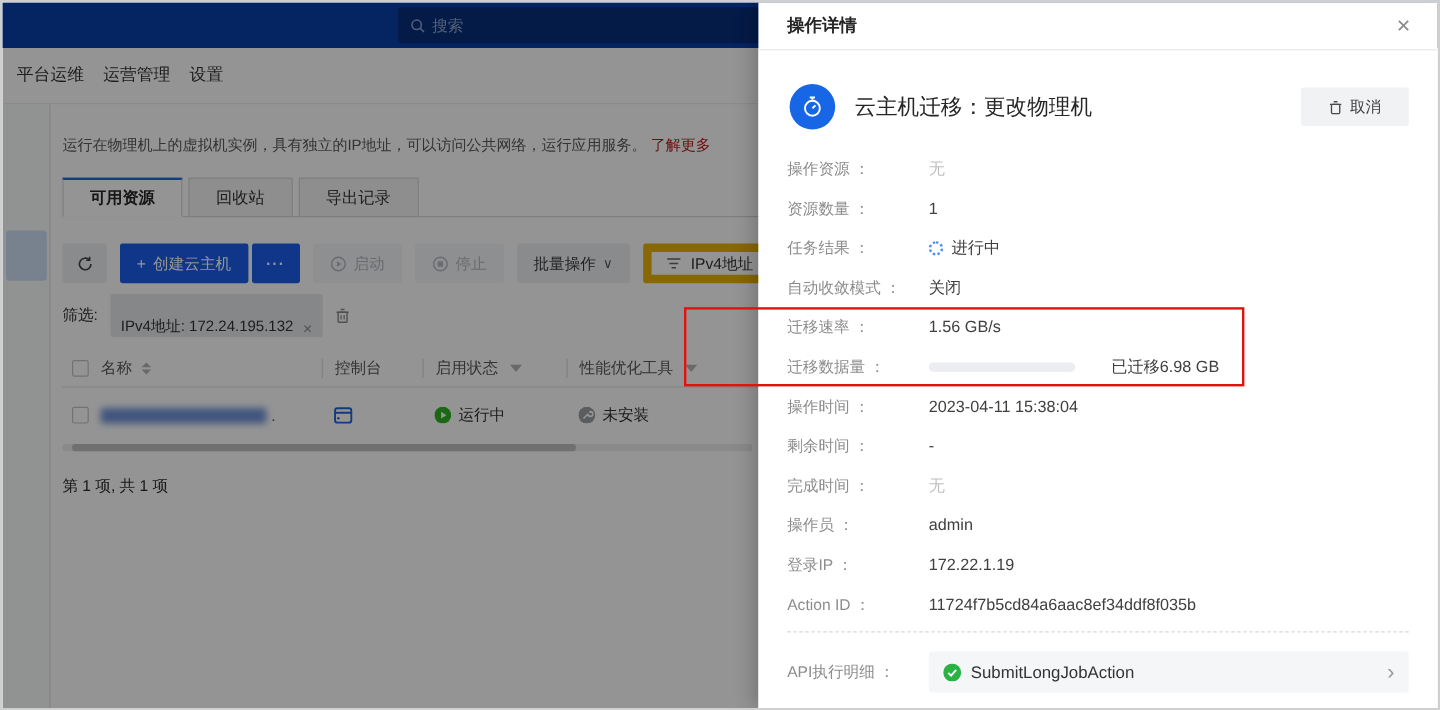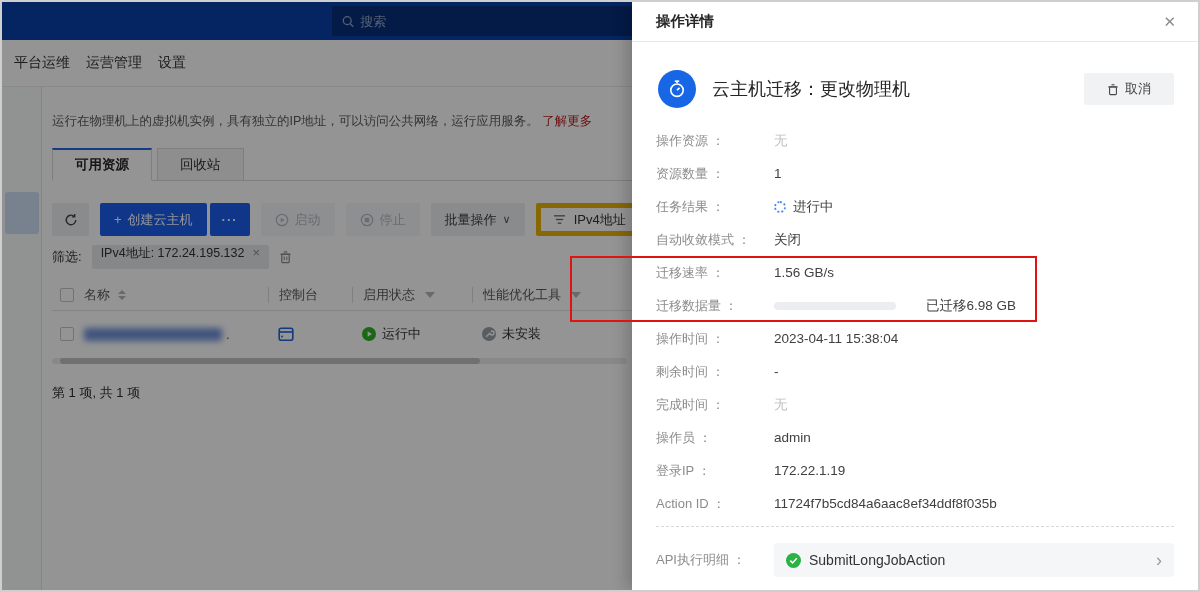--- a/index.html
+++ b/index.html
@@ -45,28 +45,28 @@
   .toolbar { display:flex; align-items:center; margin-top:22px; gap:11px; }
   .btn { height:33px; display:inline-flex; align-items:center; justify-content:center;
          font-size:13px; border-radius:2px; padding:0 14px; gap:6px; cursor:pointer; border:none;
          font-family:inherit; }
   .btn-gray { background:#eef0f2; color:#3d3d3d; }
   .btn-blue { background:#1a5eec; color:#fff; }
   .btn-disabled { background:#f5f6f8; color:#b6bac1; cursor:default; }
   .btn-refresh { width:37px; padding:0; }
   .btn-create { margin-right:-8px; }
   .btn-more { width:40px; padding:0; letter-spacing:1px; font-weight:700; }
-  .filter-select { height:33px; border:5px solid #eab308; background:#fff; border-radius:2px;
+  .filter-select { height:33px; border:7px solid #eab308; background:#fff; border-radius:2px;
                    display:inline-flex; align-items:center; gap:8px; padding:0 12px;
                    font-size:13px; color:#333; width:152px; cursor:pointer; }
 
   .filterrow { display:flex; align-items:center; margin-top:9px; gap:10px; }
   .filter-label { font-size:13px; color:#333; }
-  .chip { background:#e7e9eb; border-radius:2px; height:24px; display:inline-flex;
-          align-items:flex-start; gap:8px; padding:0 9px; font-size:12.5px; color:#333; }
+  .chip { background:#e7e9eb; border-radius:2px; height:36px; display:inline-flex;
+          align-items:flex-end; gap:8px; padding:0 9px; font-size:12.5px; color:#333; }
   .chip .chip-x { color:#8a8a8a; cursor:pointer; font-size:13px; }
 
   .table { margin-top:10px; }
   .trow { display:flex; align-items:center; }
   .thead { height:32px; border-bottom:1px solid #e4e4e4; color:#595959; font-size:13px; }
   .tbody-row { height:46px; font-size:13px; color:#333; }
   .c0 { width:32px; display:flex; align-items:center; padding-left:8px; }
   .c1 { width:168px; display:flex; align-items:center; gap:4px; }
   .c2 { width:84px;margin-left:16px; } .c3 { width:120px; } .c4 { flex:1; }
   .c2,.c3,.c4 { display:flex; align-items:center; gap:6px; padding-left:10px; }
@@ -158,20 +158,21 @@
 
       <div class="content">
         <div class="page-desc">
           <span>运行在物理机上的虚拟机实例，具有独立的IP地址，可以访问公共网络，运行应用服务。</span>
           <span class="learn-more">了解更多</span>
         </div>
 
         <div class="tabs">
           <div class="tab active">可用资源</div>
           <div class="tab">回收站</div>
+          <div class="tab">导出记录</div>
         </div>
 
         <div class="toolbar">
           <button class="btn btn-gray btn-refresh">
             <svg width="14" height="14" viewBox="0 0 16 16">
               <path d="M13.5 8a5.5 5.5 0 1 1-1.6-3.9" fill="none" stroke="#444" stroke-width="1.6"></path>
               <polyline points="12.2,1.2 12.2,4.4 9,4.4" fill="none" stroke="#444" stroke-width="1.6"></polyline>
             </svg>
           </button>
           <button class="btn btn-blue btn-create">

